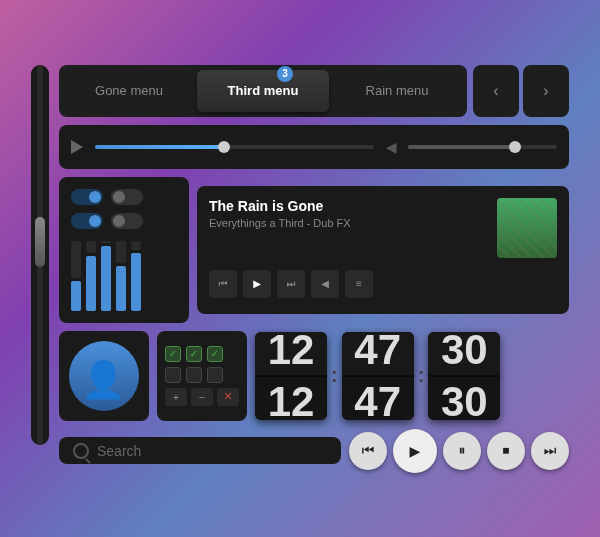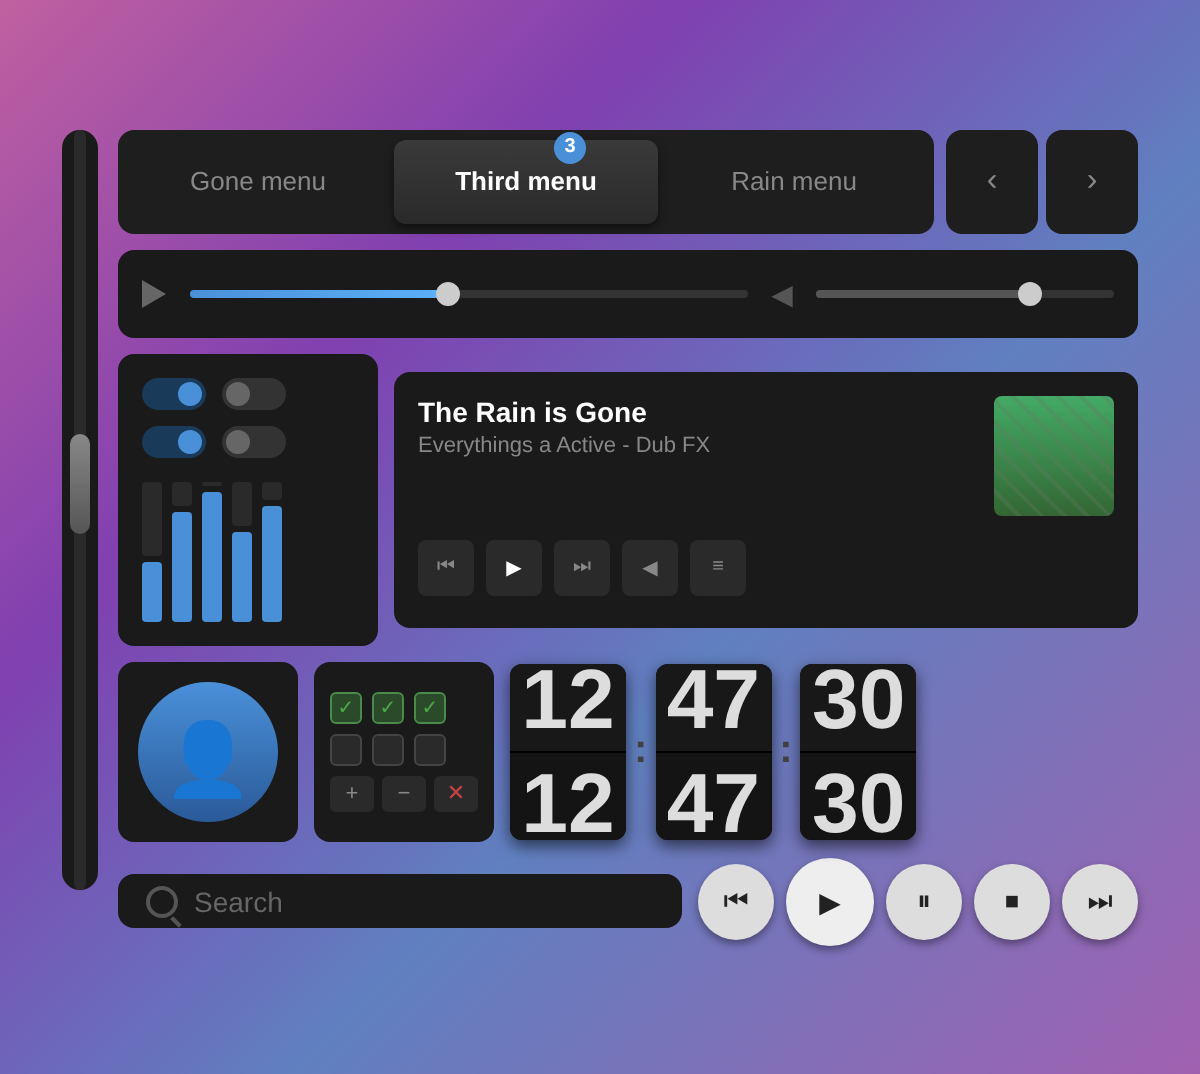--- a/index.html
+++ b/index.html
@@ -406,21 +406,21 @@
     
     .flip-clock {
       display: flex;
       gap: 4px;
       align-items: center;
       height: 90px;
     }
     .flip-digit {
       background: #111;
       border-radius: 6px;
-      width: 58px;
+      width: 72px;
       height: 88px;
       display: flex;
       align-items: center;
       justify-content: center;
       color: #eee;
       font-size: 42px;
       font-weight: bold;
       font-family: 'Arial Black', Arial, sans-serif;
       position: relative;
       box-shadow: 0 3px 8px rgba(0,0,0,0.6);
@@ -621,21 +621,21 @@
             <div class="eq-bar-bg"></div>
             <div class="eq-bar" style="height:58px;"></div>
           </div>
         </div>
       </div>
 
       <div class="music-player">
         <div class="music-info">
           <div class="music-text">
             <div class="music-title">The Rain is Gone</div>
-            <div class="music-artist">Everythings a Active - Dub FX</div>
+            <div class="music-artist">Everythings a Third - Dub FX</div>
           </div>
           <div class="album-art">
             <div class="album-art-inner"></div>
           </div>
         </div>
         <div class="music-controls">
           <div class="ctrl-btn">⏮</div>
           <div class="ctrl-btn active-ctrl">▶</div>
           <div class="ctrl-btn">⏭</div>
           <div class="ctrl-btn">◀</div>

